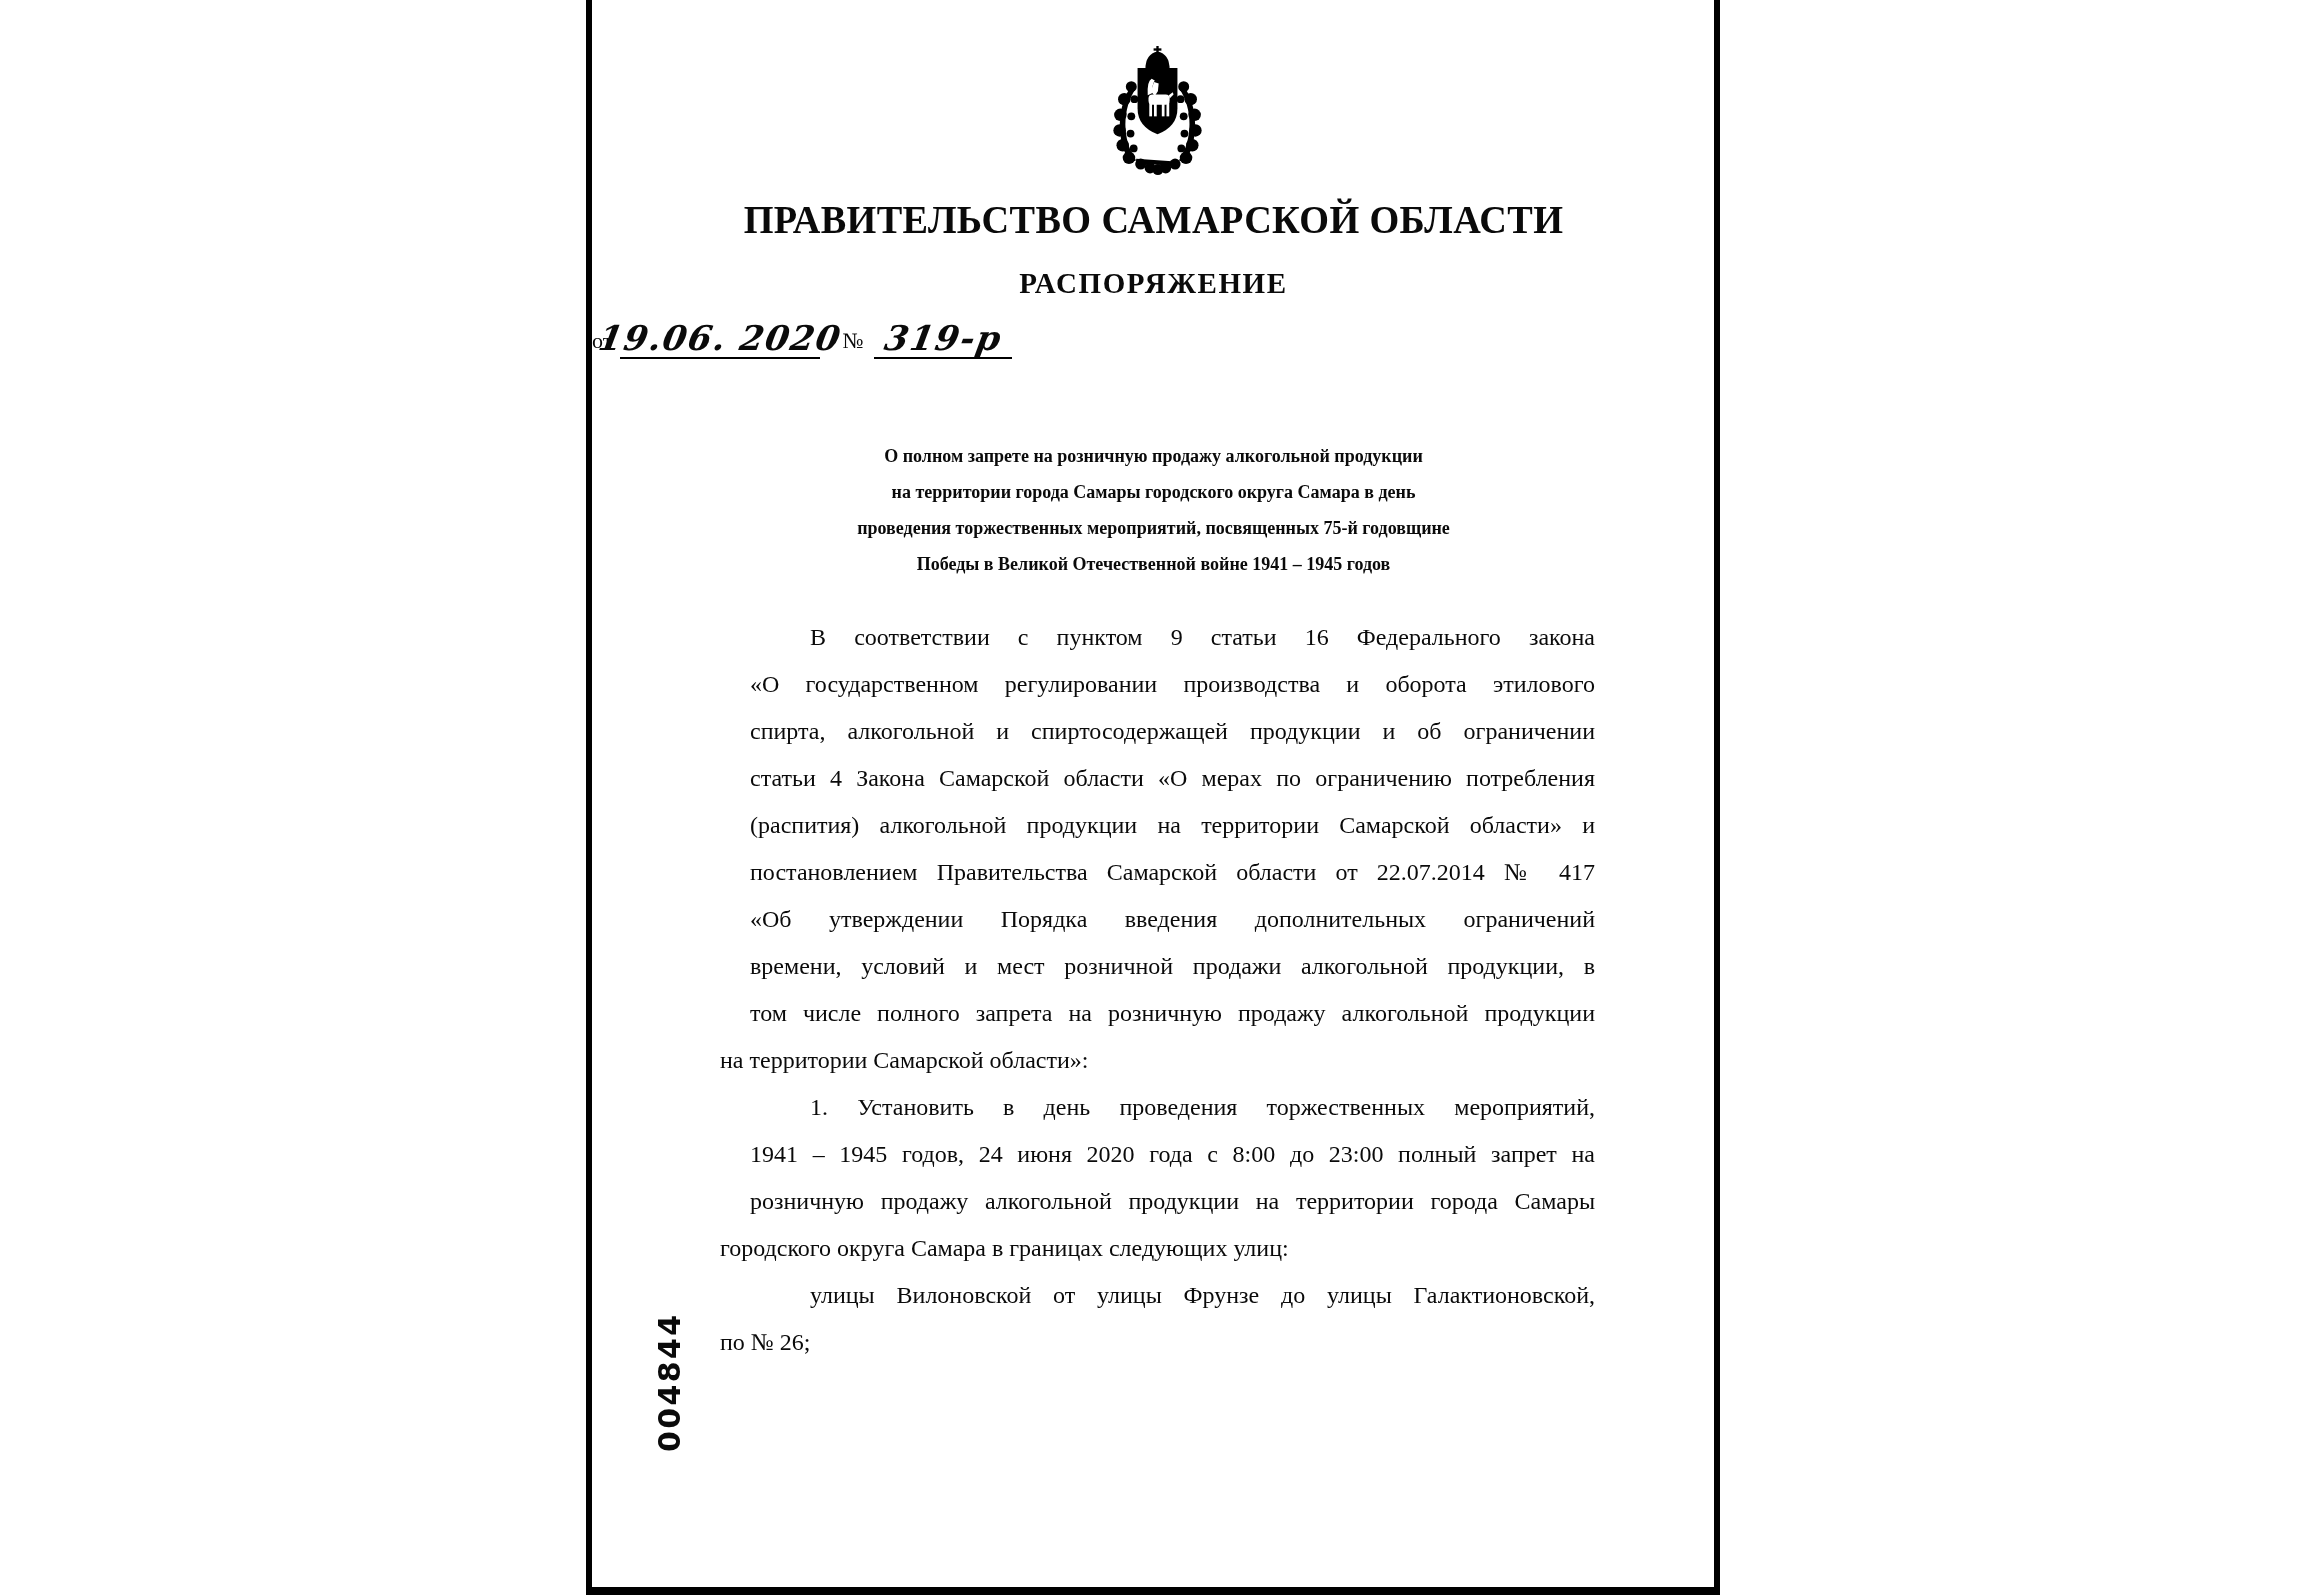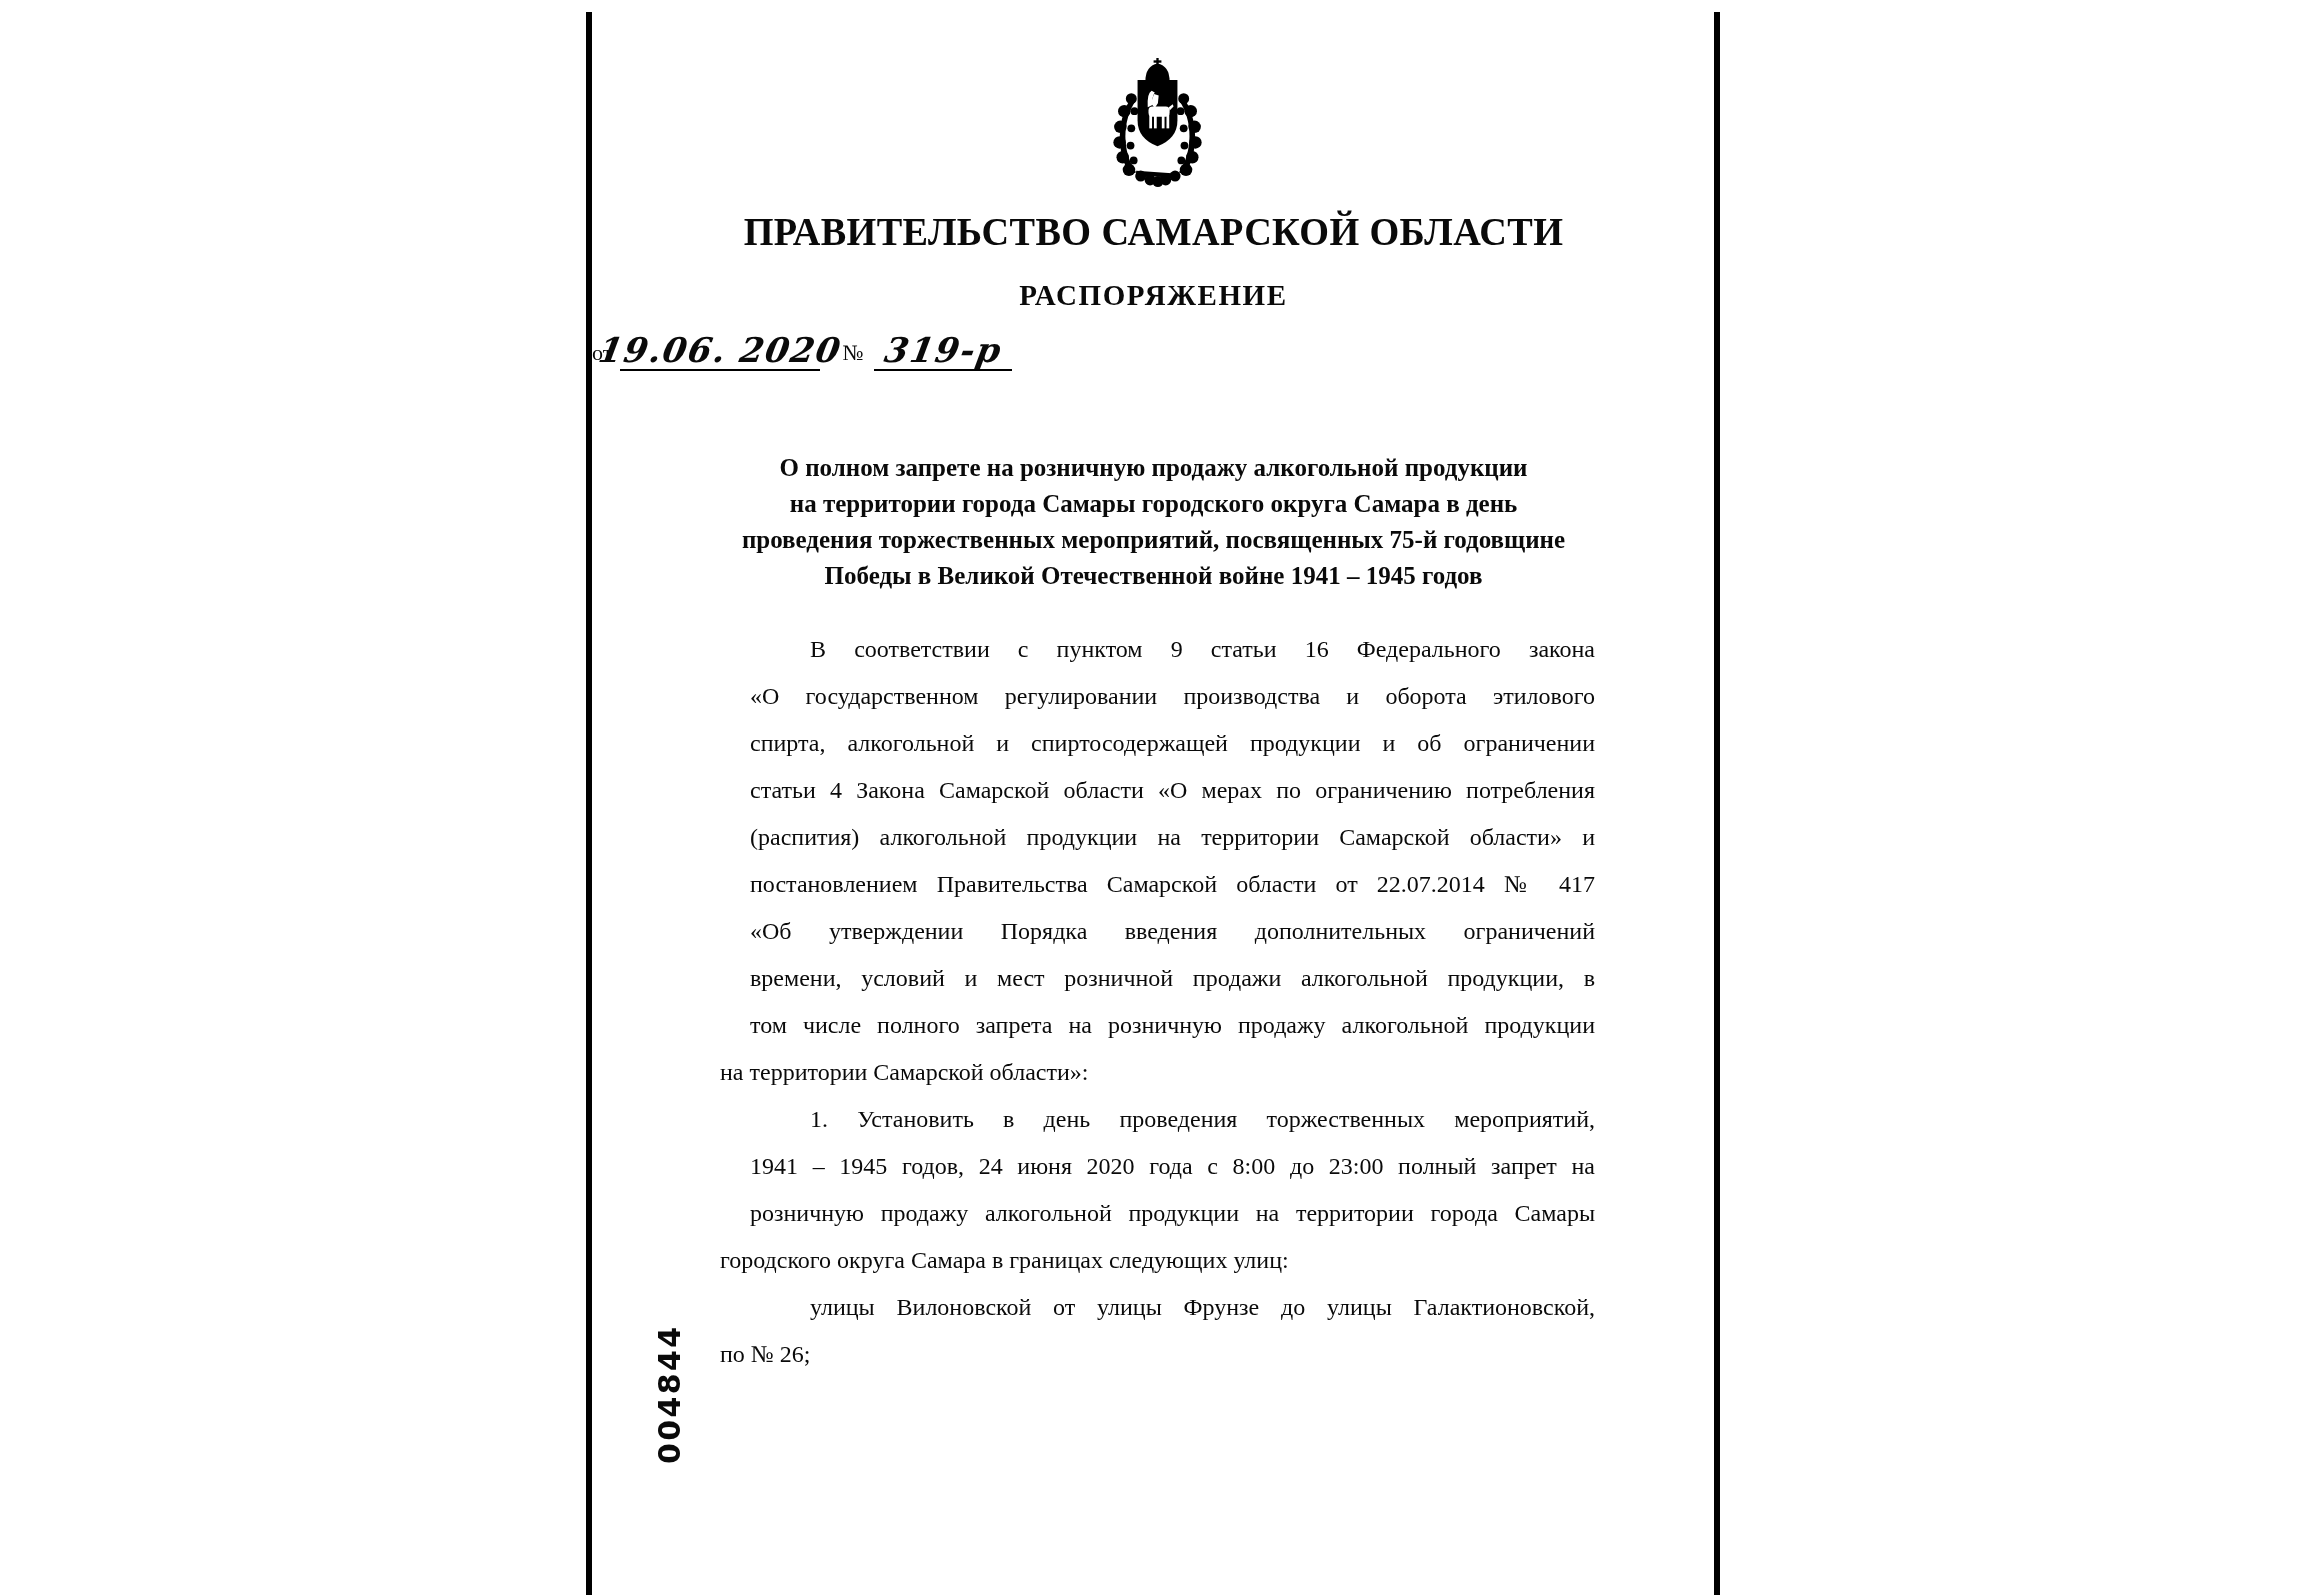--- a/index.html
+++ b/index.html
@@ -4,21 +4,21 @@
 <style>
   html, body { margin: 0; padding: 0; }
   body {
     width: 2307px; height: 1595px;
     background: #ffffff;
     position: relative;
     overflow: hidden;
     font-family: "Liberation Serif", serif;
     color: #0a0a0a;
   }
-  .scan-page { position: absolute; left: 0; top: 12px; width: 2307px; height: 1498px; }
+  .scan-page { position: absolute; left: 0; top: 0; width: 2307px; height: 1498px; }
 
   
   .edge { position: absolute; background: #000; }
   .edge-left  { left: 586px;  top: 0; width: 6.4px;  height: 1595px; }
   .edge-right { left: 1714px; top: 0; width: 6.4px;  height: 1595px; }
   .edge-bottom{ left: 586px;  top: 1587px; width: 1134px; height: 8px; }
 
   
   .emblem { position: absolute; left: 1104px; top: 46px; width: 107px; height: 129px; }
 
@@ -53,21 +53,21 @@
     font-style: italic; font-weight: 700;
     font-size: 34px; line-height: 37px;
     transform: skewX(-10deg);
     letter-spacing: 1.6px;
     white-space: nowrap;
   }
 
   
   .doc-title {
     position: absolute; left: 592px; top: 438px; width: 1123px;
-    text-align: center; font-weight: 700; font-size: 25px; line-height: 36px;
+    text-align: center; font-weight: 700; font-size: 18px; line-height: 36px;
   }
 
   
   .doc-body {
     position: absolute; left: 720px; top: 614px; width: 875px;
     font-size: 24px; line-height: 47px;
   }
   .body-line { height: 47px; white-space: normal; }
   .body-line.just { text-align: justify; text-align-last: justify; margin-left: 30px; }
   .body-line.indent { padding-left: 60px; }

